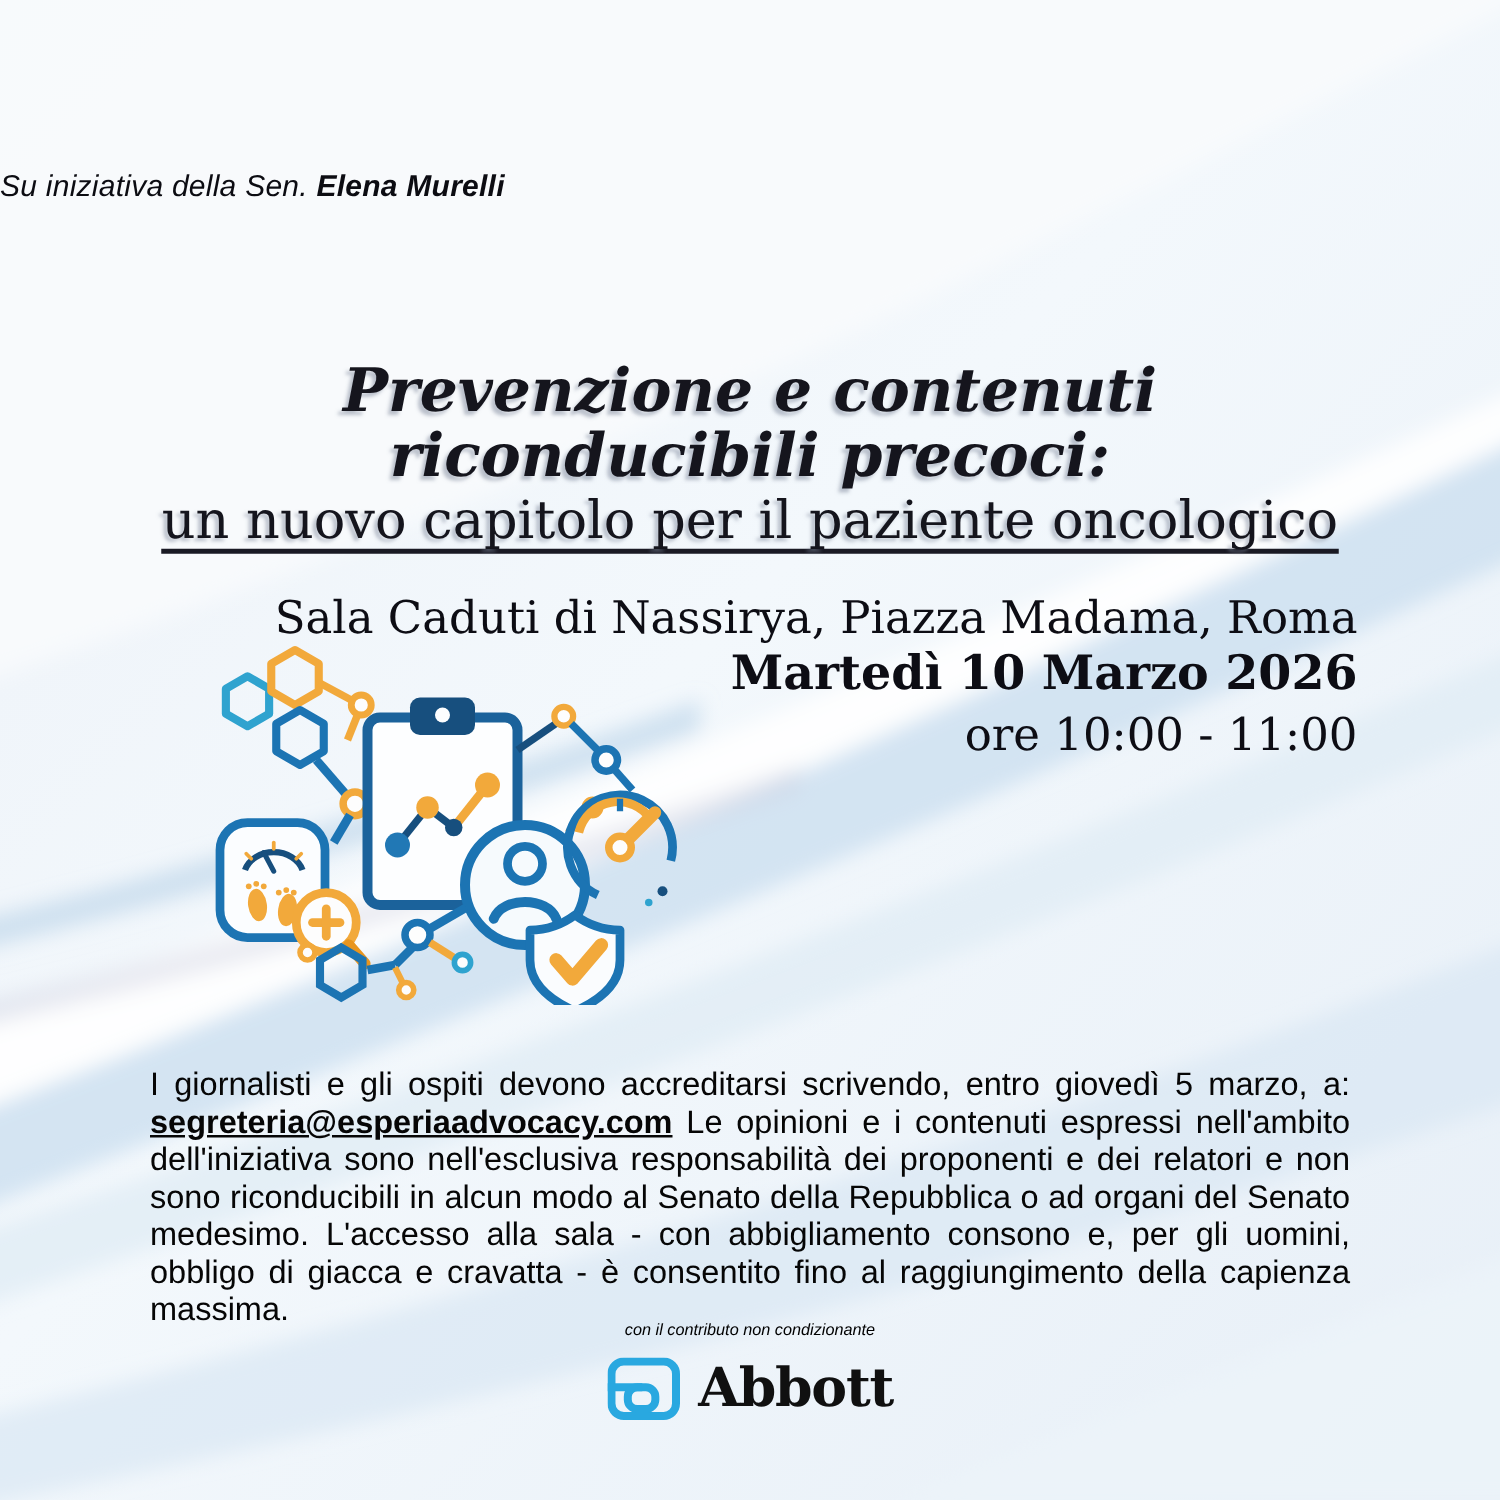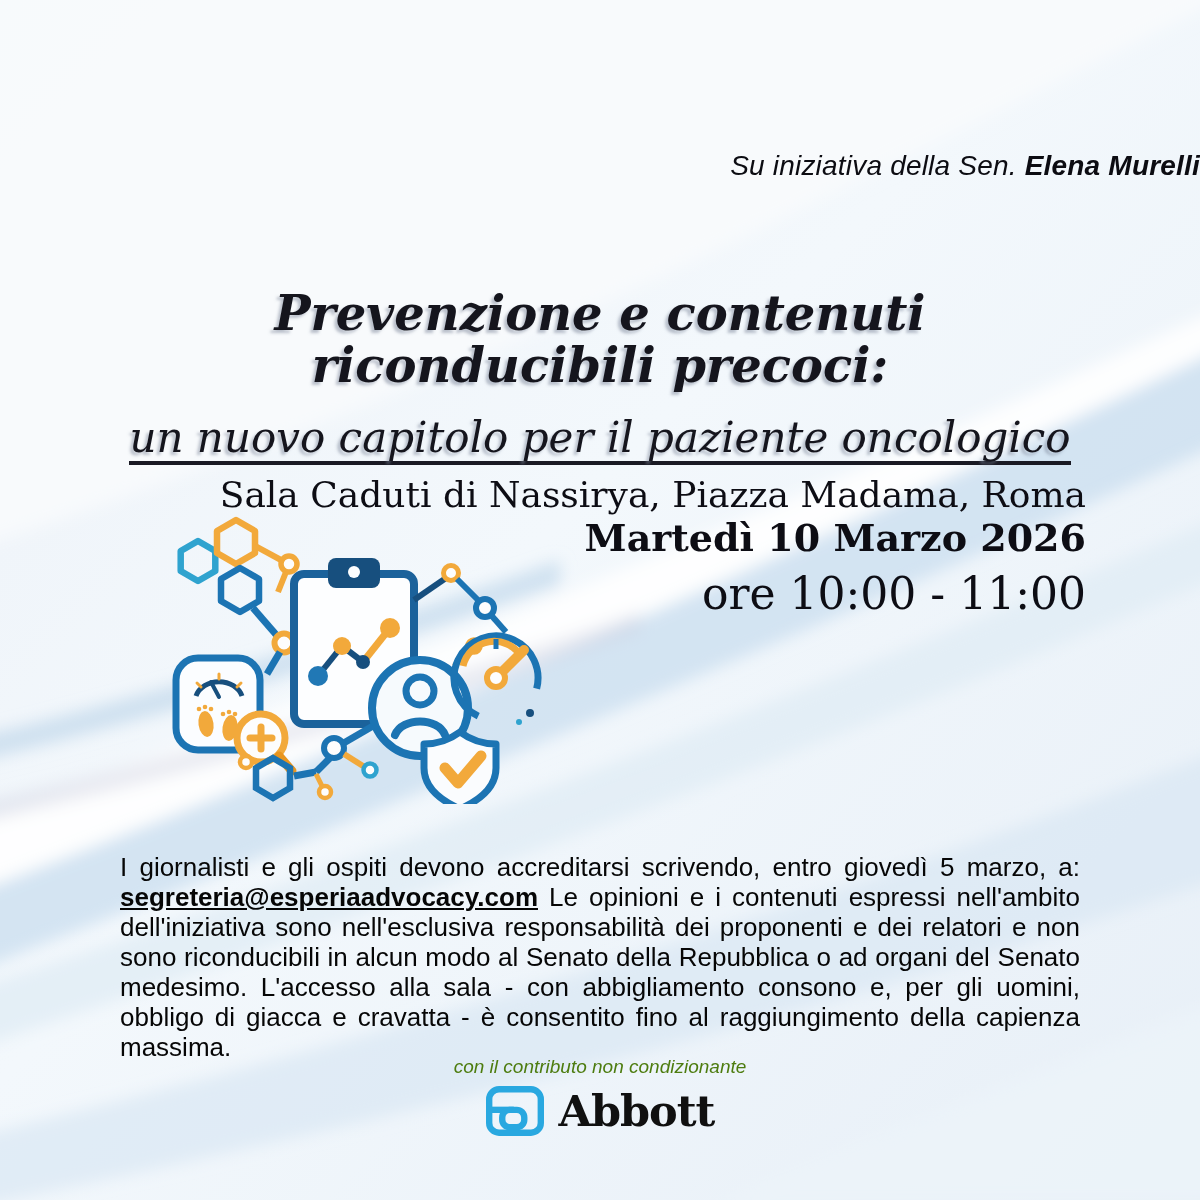--- a/index.html
+++ b/index.html
@@ -5,53 +5,53 @@
   html,body{margin:0;padding:0;}
   body{
     width:1200px;height:1200px;position:relative;overflow:hidden;
     font-family:"Liberation Sans",sans-serif;color:#0c0c12;
     background:linear-gradient(135deg,#eef3f9 0%,#f4f8fc 40%,#e9f0f8 100%);
   }
   .bg{position:absolute;inset:0;width:1200px;height:1200px;}
   .content{position:absolute;inset:0;}
 
   
-  .kicker{position:absolute;top:150px;left:0;width:100%;text-align:right;
-    font-style:italic;font-size:28px;letter-spacing:.2px;}
+  .kicker{position:absolute;top:136px;left:0;width:100%;text-align:left;
+    font-style:italic;font-size:24px;letter-spacing:.2px;}
   .kicker b{font-weight:bold;}
   .subkicker{position:absolute;top:200px;left:0;width:100%;text-align:center;
     font-size:33px;}
   .subkicker sup{font-size:20px;vertical-align:super;line-height:0;}
 
   
   .title{position:absolute;top:288px;left:0;width:100%;text-align:center;
     font-family:"DejaVu Serif","Liberation Serif",serif;
     color:#15151d;text-shadow:-3px 3px 3px rgba(125,135,155,.5);}
   .title .t-main{font-size:48px;font-weight:bold;font-style:italic;line-height:1.08;}
-  .title .t-sub{display:inline-block;margin-top:24px;font-size:42px;font-style:italic;
+  .title .t-sub{display:inline-block;margin-top:2px;font-size:42px;
     border-bottom:4px solid #1a1a24;padding-bottom:1px;line-height:1.05;}
 
   
   .event{position:absolute;top:474px;right:114px;text-align:right;
     font-family:"DejaVu Serif","Liberation Serif",serif;color:#0d0d14;white-space:nowrap;}
   .event .venue{font-size:36px;margin-left:40px;}
   .event .date{font-size:38px;font-weight:bold;}
-  .event .time{font-size:44px;margin-top:8px;}
+  .event .time{font-size:36px;margin-top:8px;}
 
   
   .illus{position:absolute;left:158px;top:516px;width:384px;height:288px;}
 
   
   .note{position:absolute;left:120px;top:826px;width:960px;
     font-size:26px;line-height:30px;text-align:justify;color:#060606;}
   .note .email{font-weight:bold;text-decoration:underline;color:#060606;}
 
   
   .sponsor-label{position:absolute;top:1056px;left:0;width:100%;text-align:center;
-    font-style:italic;font-size:19px;color:#4d7c0f;}
+    font-style:italic;font-size:13px;color:#000000;}
   .sponsor-logo{position:absolute;top:1086px;left:0;width:100%;
     display:flex;justify-content:center;align-items:center;gap:15px;}
   .abbott-mark{width:58px;height:50px;}
   .abbott-word{font-family:"DejaVu Serif","Liberation Serif",serif;
     font-weight:bold;font-size:43px;color:#101010;letter-spacing:-1px;}
 </style>
 </head>
 <body>
 
 <svg class="bg" viewBox="0 0 1200 1200" preserveAspectRatio="none" aria-hidden="true">

